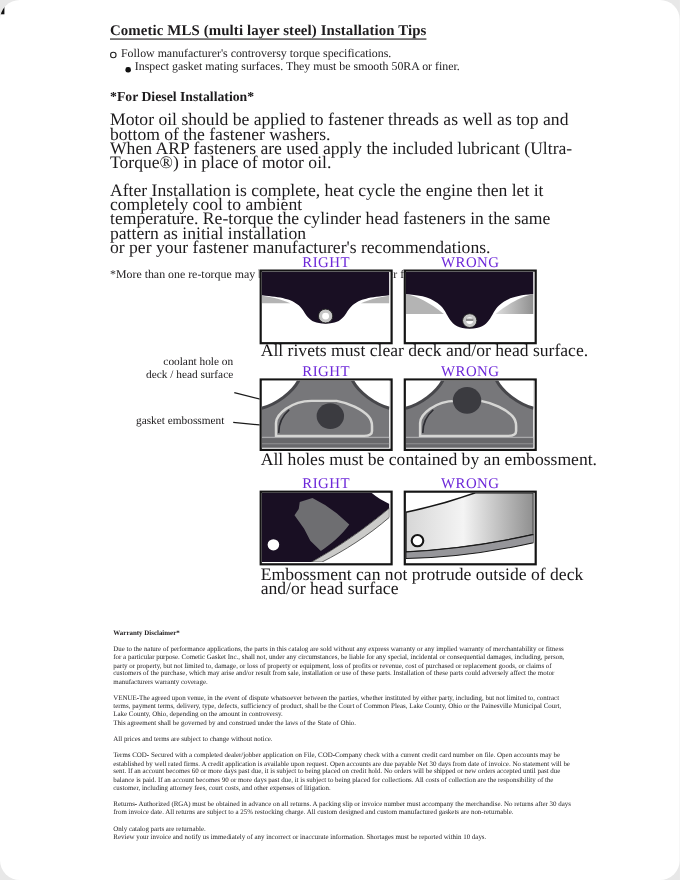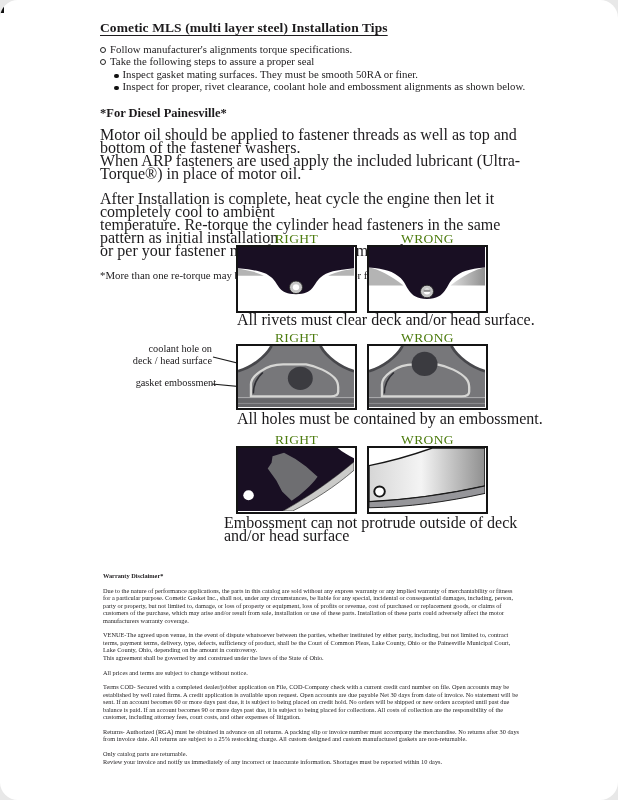--- a/index.html
+++ b/index.html
@@ -22,21 +22,21 @@
   .bullet-row.sub{margin-left:13px;align-items:center;}
   .b-marker{flex:0 0 auto;width:4px;height:4px;border:1px solid #222;border-radius:50%;margin:3.5px 4px 0 0;}
   .b-marker.filled{width:4.5px;height:4.5px;background:#111;border:none;margin:3.5px 4px 0 1px;}
   .diesel-heading{font-size:12.5px;font-weight:bold;margin:13px 0 7px 0;}
   .para{font-size:16px;line-height:13px;margin:0 0 12px 0;white-space:pre-line;}
   .note{font-size:10.8px;line-height:13px;margin:2px 0 0 0;}
 
   
   .dg-label{
     position:absolute;width:121px;text-align:center;font-size:13.5px;letter-spacing:.4px;
-    color:#4d7c0f;
+    color:#6d28d9;
   }
   .dg-box{
     position:absolute;width:121px;border:2.5px solid #141414;background:#fff;
     box-sizing:border-box;
   }
   .dg-box svg{display:block;}
   .dg-caption{position:absolute;font-size:16px;line-height:12.5px;color:#1a181a;white-space:pre-line;}
   .side-label{position:absolute;width:104px;text-align:right;font-size:10.3px;line-height:11.6px;color:#1a181a;white-space:pre-line;}
   .leader-svg{position:absolute;overflow:visible;}
   .leader-svg line{stroke:#1a1a1a;stroke-width:1.1;}
@@ -63,37 +63,29 @@
 
 <div class="page">
   <div class="corner-mark"></div>
 
   <div class="content">
     <h1 class="title">Cometic MLS (multi layer steel) Installation Tips</h1>
 
     <ul class="bullets">
       <li class="bullet-row">
         <span class="b-marker"></span>
-        <span>Follow manufacturer's alignments torque specifications.</span>
-      </li>
-      <li class="bullet-row">
-        <span class="b-marker"></span>
-        <span>Take the following steps to assure a proper seal</span>
+        <span>Follow manufacturer's controversy torque specifications.</span>
       </li>
       <li class="bullet-row sub">
         <span class="b-marker filled"></span>
         <span>Inspect gasket mating surfaces.  They must be smooth 50RA or finer.</span>
       </li>
-      <li class="bullet-row sub">
-        <span class="b-marker filled"></span>
-        <span>Inspect for proper, rivet clearance, coolant hole and embossment alignments as shown below.</span>
-      </li>
     </ul>
 
-    <h2 class="diesel-heading">*For Diesel Painesville*</h2>
+    <h2 class="diesel-heading">*For Diesel Installation*</h2>
     <p class="para">Motor oil should be applied to fastener threads as well as top and bottom of the fastener washers.
 When ARP fasteners are used apply the included lubricant (Ultra-Torque®) in place of motor oil.</p>
     <p class="para">After Installation is complete, heat cycle the engine then let it completely cool to ambient
 temperature. Re-torque the cylinder head fasteners in the same pattern as initial installation
 or per your fastener manufacturer's recommendations.</p>
     <p class="note">*More than one re-torque may be required to achieve proper fastener stretch*</p>
   </div>
 
   <div class="dg-label" style="left:236px;top:231px;">RIGHT</div>
   <div class="dg-label" style="left:367px;top:231px;">WRONG</div>
@@ -129,23 +121,23 @@
         <rect x="57" y="46" width="7" height="2.4" fill="#8d8d8d"></rect>
       </g>
     </svg>
   </div>
 
   <div class="dg-caption" style="left:237px;top:314px;">All rivets must clear deck and/or head surface.</div>
 
   <div class="dg-label" style="left:236px;top:330px;">RIGHT</div>
   <div class="dg-label" style="left:367px;top:330px;">WRONG</div>
 
-  <div class="side-label" style="left:108px;top:343px;">coolant hole on
+  <div class="side-label" style="left:108px;top:324px;">coolant hole on
 deck / head surface</div>
-  <div class="side-label" style="left:112px;top:377px;">gasket embossment</div>
+  <div class="side-label" style="left:100px;top:377px;">gasket embossment</div>
   <svg class="leader-svg" style="left:210px;top:350px;" width="100" height="45">
     <line x1="3" y1="7" x2="92" y2="29"></line>
     <line x1="2" y1="34" x2="55" y2="39"></line>
   </svg>
 
   <div class="dg-box" style="left:236px;top:344px;height:66px;">
     <svg width="116" height="61" viewBox="0 0 121 68" preserveAspectRatio="none">
       <rect x="0" y="0" width="121" height="68" class="f-gasket"></rect>
       <line x1="0" y1="57.5" x2="121" y2="57.5" stroke="#a8a8aa" stroke-width="1.2"></line>
       <rect x="0" y="58.5" width="121" height="9.5" class="f-band"></rect>
@@ -200,21 +192,21 @@
           <stop offset="100%" stop-color="#8f8f8f"></stop>
         </linearGradient>
       </defs>
       <rect x="0" y="0" width="121" height="68" fill="#ffffff"></rect>
       <path fill="url(#gradW3)" stroke="#161616" stroke-width="1.5" d="M0,19 C24,14 47,7 66,0 L121,0 L121,41 C82,50 40,56 0,58 Z"></path>
       <path class="f-protrude" stroke="#161616" stroke-width="1" d="M0,58 C40,56 82,50 121,41 L121,49 C82,58 40,64 0,64.5 Z"></path>
       <circle cx="11" cy="47" r="5.5" fill="#ffffff" stroke="#161616" stroke-width="2"></circle>
     </svg>
   </div>
 
-  <div class="dg-caption" style="left:224px;top:517px;">Embossment can not protrude outside of deck
+  <div class="dg-caption" style="left:237px;top:517px;">Embossment can not protrude outside of deck
 and/or head surface</div>
 
   <div class="legal">
     <p class="legal-heading">Warranty Disclaimer*</p>
     <p>Due to the nature of performance applications, the parts in this catalog are sold without any express warranty or any implied warranty of merchantability or fitness for a particular purpose.  Cometic Gasket Inc., shall not, under any circumstances, be liable for any special, incidental or consequential damages, including, person, party or property, but not limited to, damage, or loss of property or equipment, loss of profits or revenue, cost of purchased or replacement goods, or claims of customers of the purchase, which may arise and/or result from sale, installation or use of these parts.  Installation of these parts could adversely affect the motor manufacturers warranty coverage.</p>
     <p>VENUE-The agreed upon venue, in the event of dispute whatsoever between the parties, whether instituted by either party, including, but not limited to, contract terms, payment terms, delivery, type, defects, sufficiency of product, shall be the Court of Common Pleas, Lake County, Ohio or the Painesville Municipal Court, Lake County, Ohio, depending on the amount in controversy.
 This agreement shall be governed by and construed under the laws of the State of Ohio.</p>
     <p>All prices and terms are subject to change without notice.</p>
     <p>Terms COD- Secured with a completed dealer/jobber application on File, COD-Company check with a current credit card number on file.  Open accounts may be established by well rated firms.  A credit application is available upon request.  Open accounts are due payable Net 30 days from date of invoice.  No statement will be sent.  If an account becomes 60 or more days past due, it is subject to being placed on credit hold.  No orders will be shipped or new orders accepted until past due balance is paid.  If an account becomes 90 or more days past due, it is subject to being placed for collections.  All costs of collection are the responsibility of the customer, including attorney fees, court costs, and other expenses of litigation.</p>
     <p>Returns- Authorized (RGA) must be obtained in advance on all returns.  A packing slip or invoice number must accompany the merchandise.  No returns after 30 days from invoice date.  All returns are subject to a 25% restocking charge.  All custom designed and custom manufactured gaskets are non-returnable.</p>

